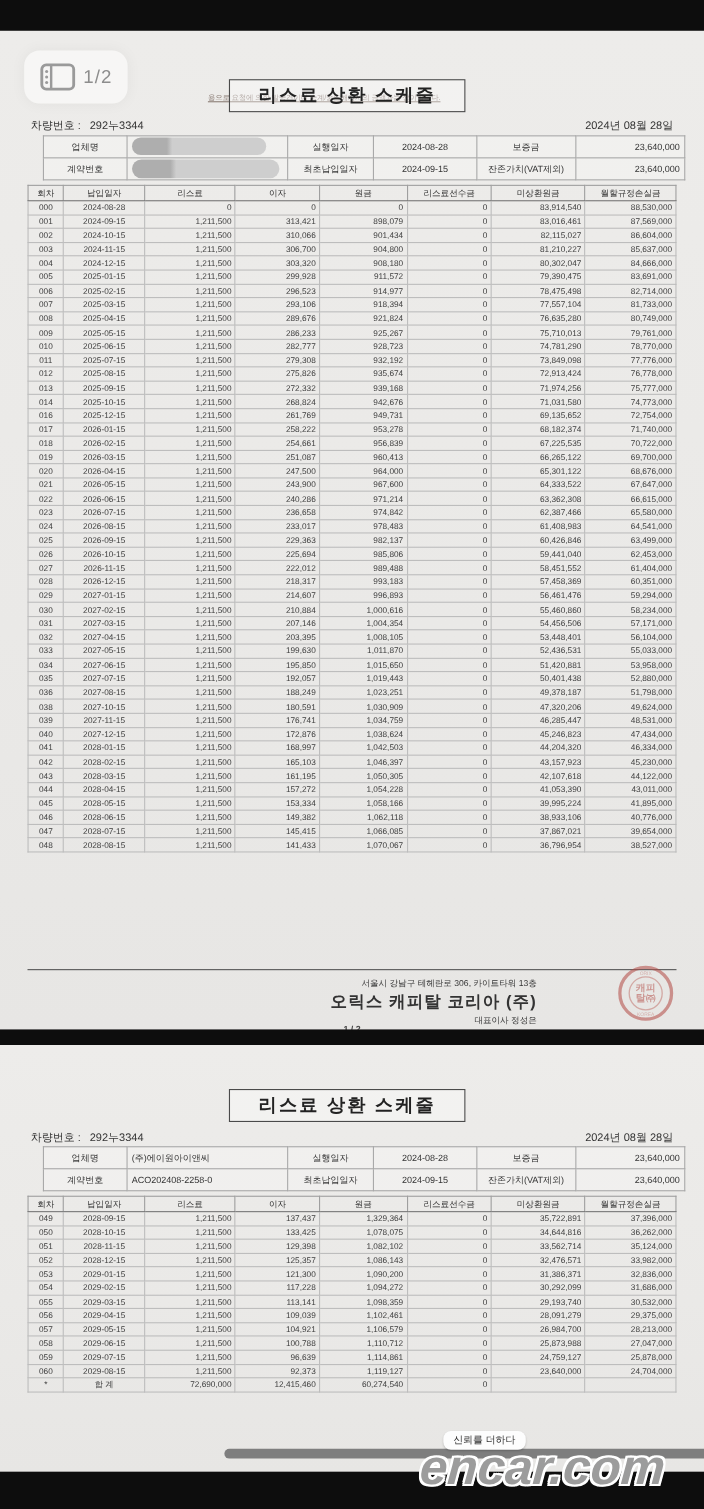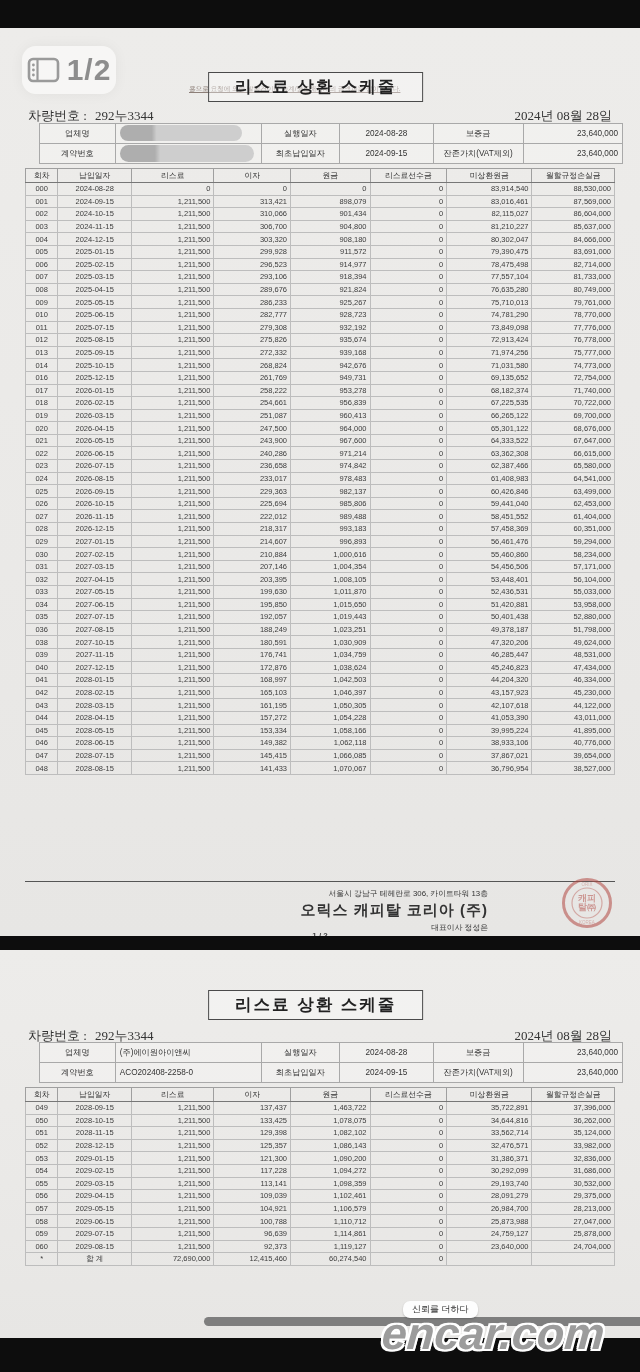--- a/index.html
+++ b/index.html
@@ -4,28 +4,28 @@
 <style>
   html,body{margin:0;padding:0;background:#000;}
   #screen{position:relative;width:640px;height:1372px;overflow:hidden;
     font-family:"Liberation Sans",sans-serif;background:#404040;color:#3a3a3a;}
   .black-band{position:absolute;left:0;width:100%;background:#0d0d0d;}
   .page{position:absolute;left:0;width:640px;background:linear-gradient(180deg,#edecea 0%,#eae9e7 60%,#e7e6e4 100%);}
   
   .pager-pill{position:absolute;left:22px;top:46px;width:94px;height:48px;border-radius:14px;
     background:rgba(250,250,248,0.75);box-shadow:0 0 14px rgba(0,0,0,0.05);
     display:flex;align-items:center;justify-content:center;gap:7px;}
-  .pager-pill .num{font-size:30px;color:#8d8d8d;font-weight:700;letter-spacing:1px;}
+  .pager-pill .num{font-size:17px;color:#8d8d8d;font-weight:400;letter-spacing:1px;}
   
   .notice{position:absolute;left:189px;top:56px;width:300px;font-size:6.8px;color:#8d7f78;
     text-decoration:underline;letter-spacing:-0.2px;}
   .title-box{position:absolute;left:50%;transform:translateX(-52%);border:1.6px solid #4a4a4a;
     background:rgba(255,255,255,0.35);padding:3px 26px;font-size:16.5px;font-weight:bold;
     color:#222;letter-spacing:2px;white-space:nowrap;}
-  .meta-line{position:absolute;left:28px;width:584px;display:flex;justify-content:space-between;font-size:13px;color:#333;font-family:Liberation Serif, serif;}
+  .meta-line{position:absolute;left:28px;width:584px;display:flex;justify-content:space-between;font-size:10px;color:#333;}
   .meta-line .veh{display:flex;gap:8px;}
   
   .info-table{position:absolute;left:39px;width:584px;border-collapse:collapse;table-layout:fixed;
     border:1px solid #6f6f6f;background:rgba(255,255,255,0.25);}
   .info-table td{border:1px solid #a9a9a9;font-size:8.2px;color:#333;height:19px;padding:0 4px;position:relative;}
   .info-table td.lab{text-align:center;}
   .info-table td.ctr{text-align:center;}
   .info-table td.rgt{text-align:right;}
   .info-table col.c0{width:13%}.info-table col.c1{width:25%}.info-table col.c2{width:13.5%}
   .info-table col.c3{width:16%}.info-table col.c4{width:15.5%}.info-table col.c5{width:17%}
@@ -711,21 +711,21 @@
             <th>미상환원금</th>
             <th>월할규정손실금</th>
           </tr>
         </thead>
       <tbody>
           <tr>
             <td class="c0">049</td>
             <td class="c1">2028-09-15</td>
             <td class="c2">1,211,500</td>
             <td class="c3">137,437</td>
-            <td class="c4">1,463,722</td>
+            <td class="c4">1,329,364</td>
             <td class="c5">0</td>
             <td class="c6">35,722,891</td>
             <td class="c7">37,396,000</td>
           </tr>
           <tr>
             <td class="c0">050</td>
             <td class="c1">2028-10-15</td>
             <td class="c2">1,211,500</td>
             <td class="c3">133,425</td>
             <td class="c4">1,078,075</td>

